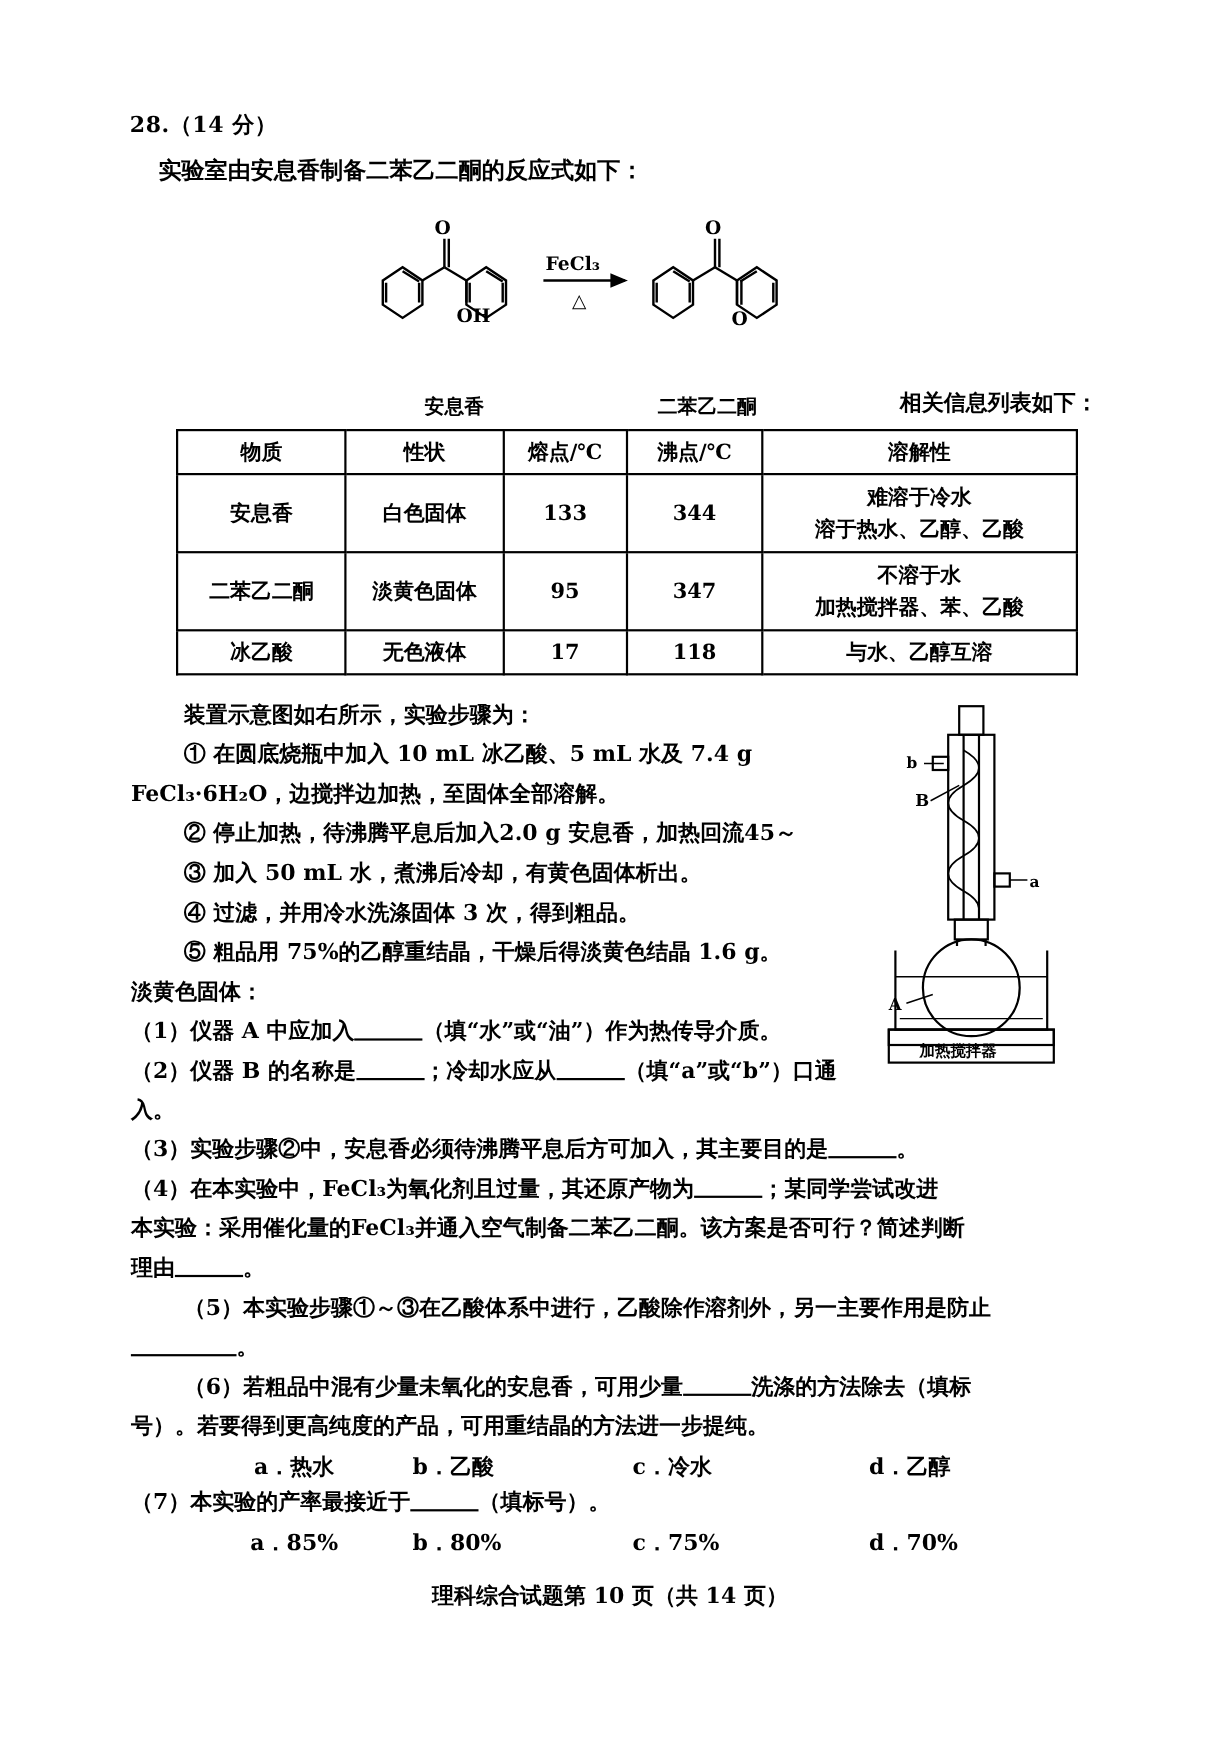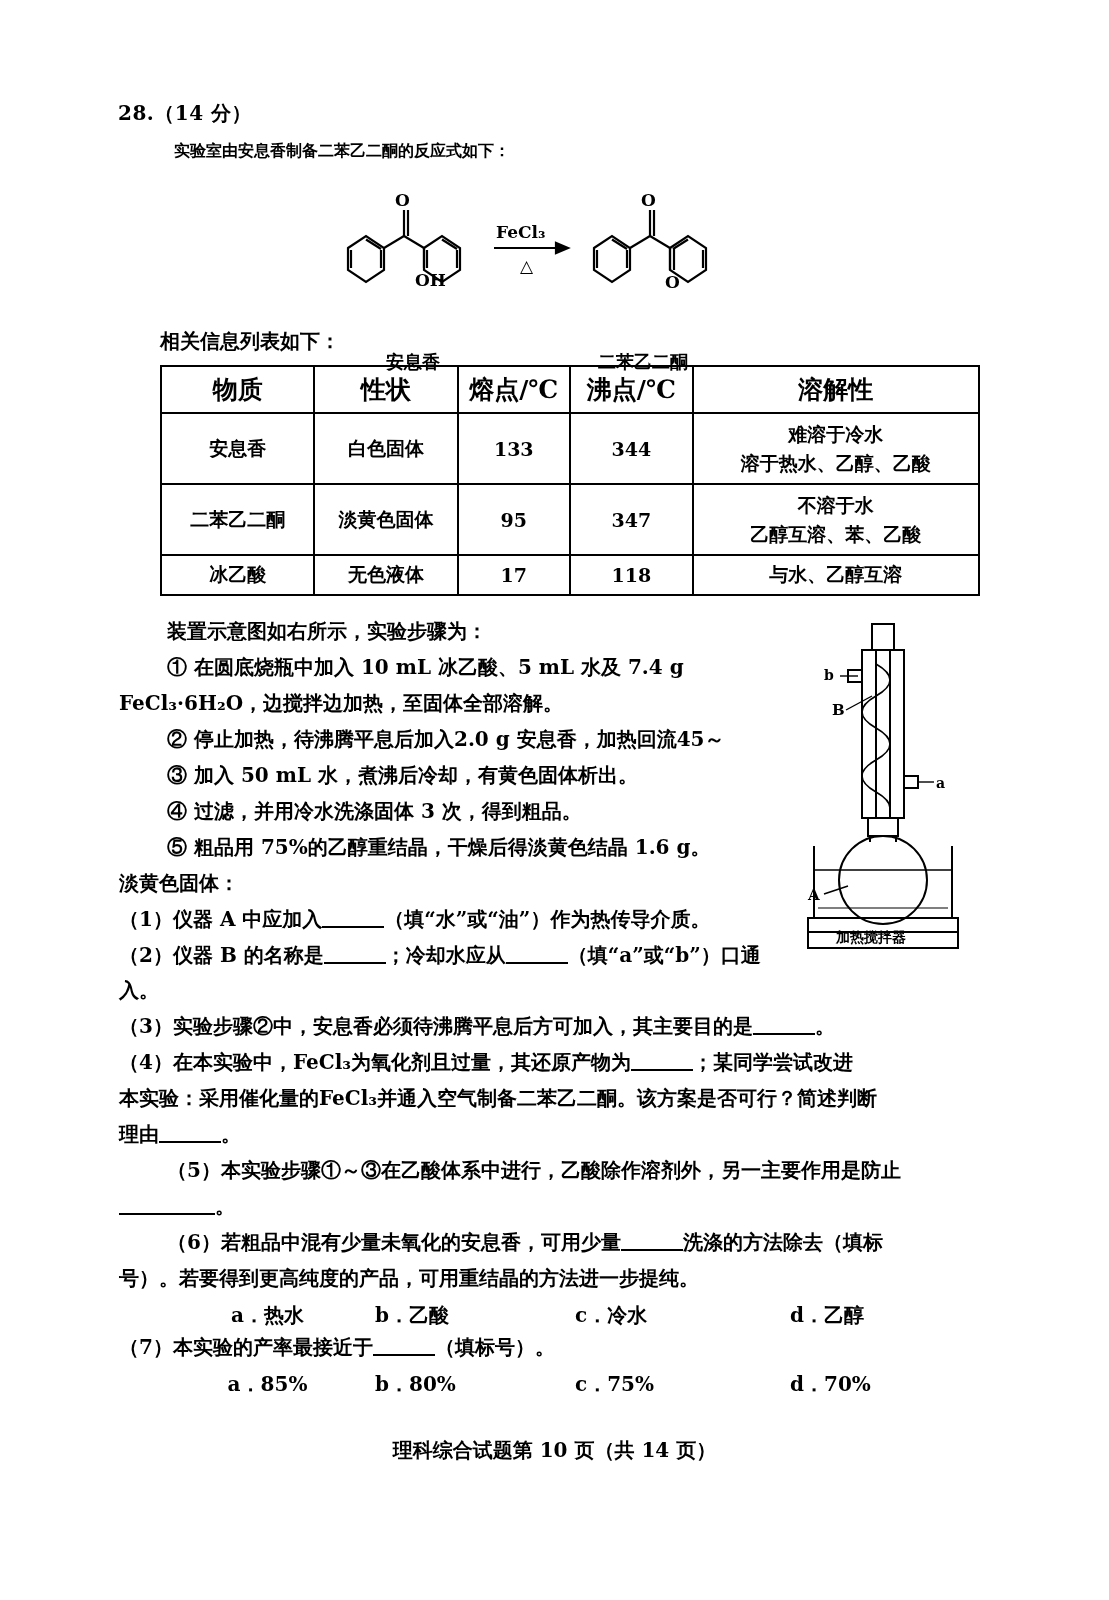--- a/index.html
+++ b/index.html
@@ -36,57 +36,57 @@
     text-indent: 48px;
   }
   .para {
     font-size: 20px;
     font-weight: bold;
     line-height: 1.75;
     margin: 1px;
   }
   .lead {
     margin-top: 14px;
-    margin-left: 56px;
-    font-size: 16px;
+    margin-left: 26px;
+    font-size: 21px;
     font-weight: bold;
   }
 
   
   .scheme {
     position: relative;
     height: 150px;
     margin-top: 8px;
   }
   .scheme svg { position: absolute; left: 180px; top: 0; }
   .scheme .lbl {
     position: absolute;
     font-size: 18px;
     font-weight: bold;
   }
   .lbl-left { left: 268px; top: 180px; }
   .lbl-right { left: 480px; top: 180px; }
 
   
-  .tbl-intro { margin-top: 8px; margin-left: 42px; font-size: 20px; font-weight: bold;}
+  .tbl-intro { margin-top: 26px; margin-left: 42px; font-size: 20px; font-weight: bold; text-align: right;}
   table.info {
     border-collapse: collapse;
     margin-top: 10px;
     margin-left: 42px;
     width: 820px;
     font-size: 19px;
     font-weight: bold;
     text-align: center;
   }
   table.info td, table.info th {
     border: 2px solid #000;
     padding: 6px 4px;
     font-weight: bold;
   }
-  table.info th { font-size: 25px; }
+  table.info th { font-size: 19px; }
   .c-name { width: 140px; }
   .c-state { width: 130px; }
   .c-mp { width: 100px; }
   .c-bp { width: 110px; }
   .c-sol { width: 270px; }
   .sol2 { line-height: 1.5; }
 
   
   .bodytext {
     margin-top: 18px;
@@ -213,21 +213,21 @@
             <div>溶于热水、乙醇、乙酸</div>
           </td>
         </tr>
         <tr>
           <td>二苯乙二酮</td>
           <td>淡黄色固体</td>
           <td>95</td>
           <td>347</td>
           <td class="sol2">
             <div>不溶于水</div>
-            <div>乙醇互溶、苯、乙酸</div>
+            <div>加热搅拌器、苯、乙酸</div>
           </td>
         </tr>
         <tr>
           <td>冰乙酸</td>
           <td>无色液体</td>
           <td>17</td>
           <td>118</td>
           <td>与水、乙醇互溶</td>
         </tr>
       </tbody>

